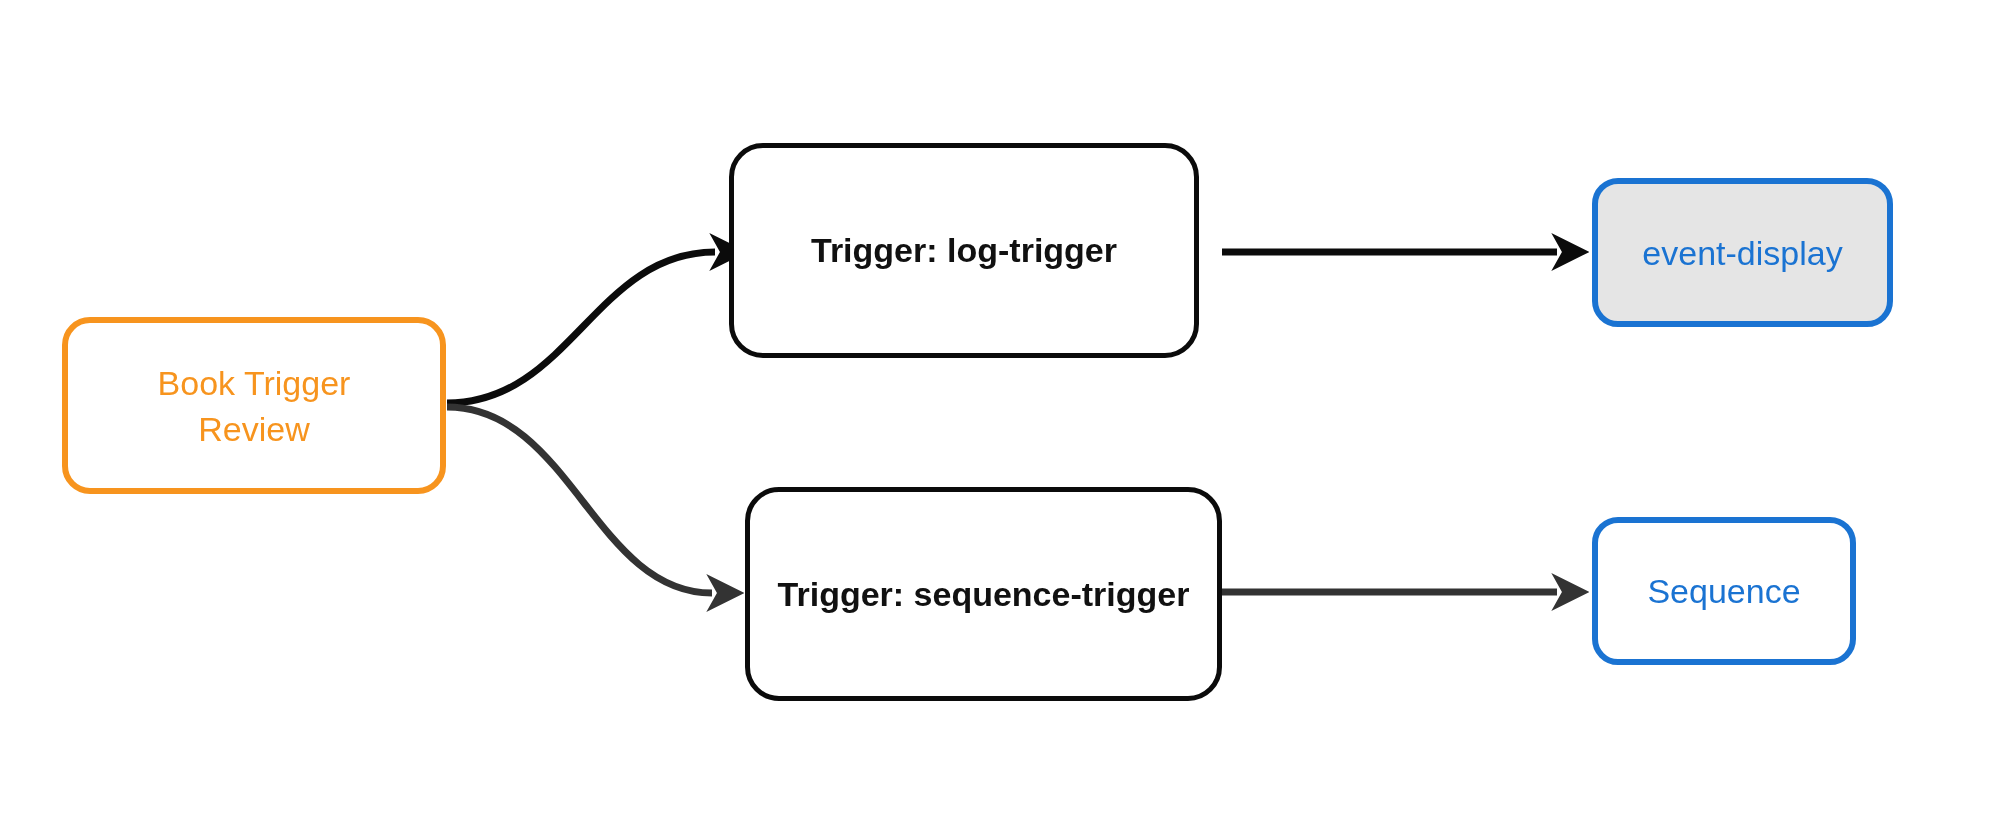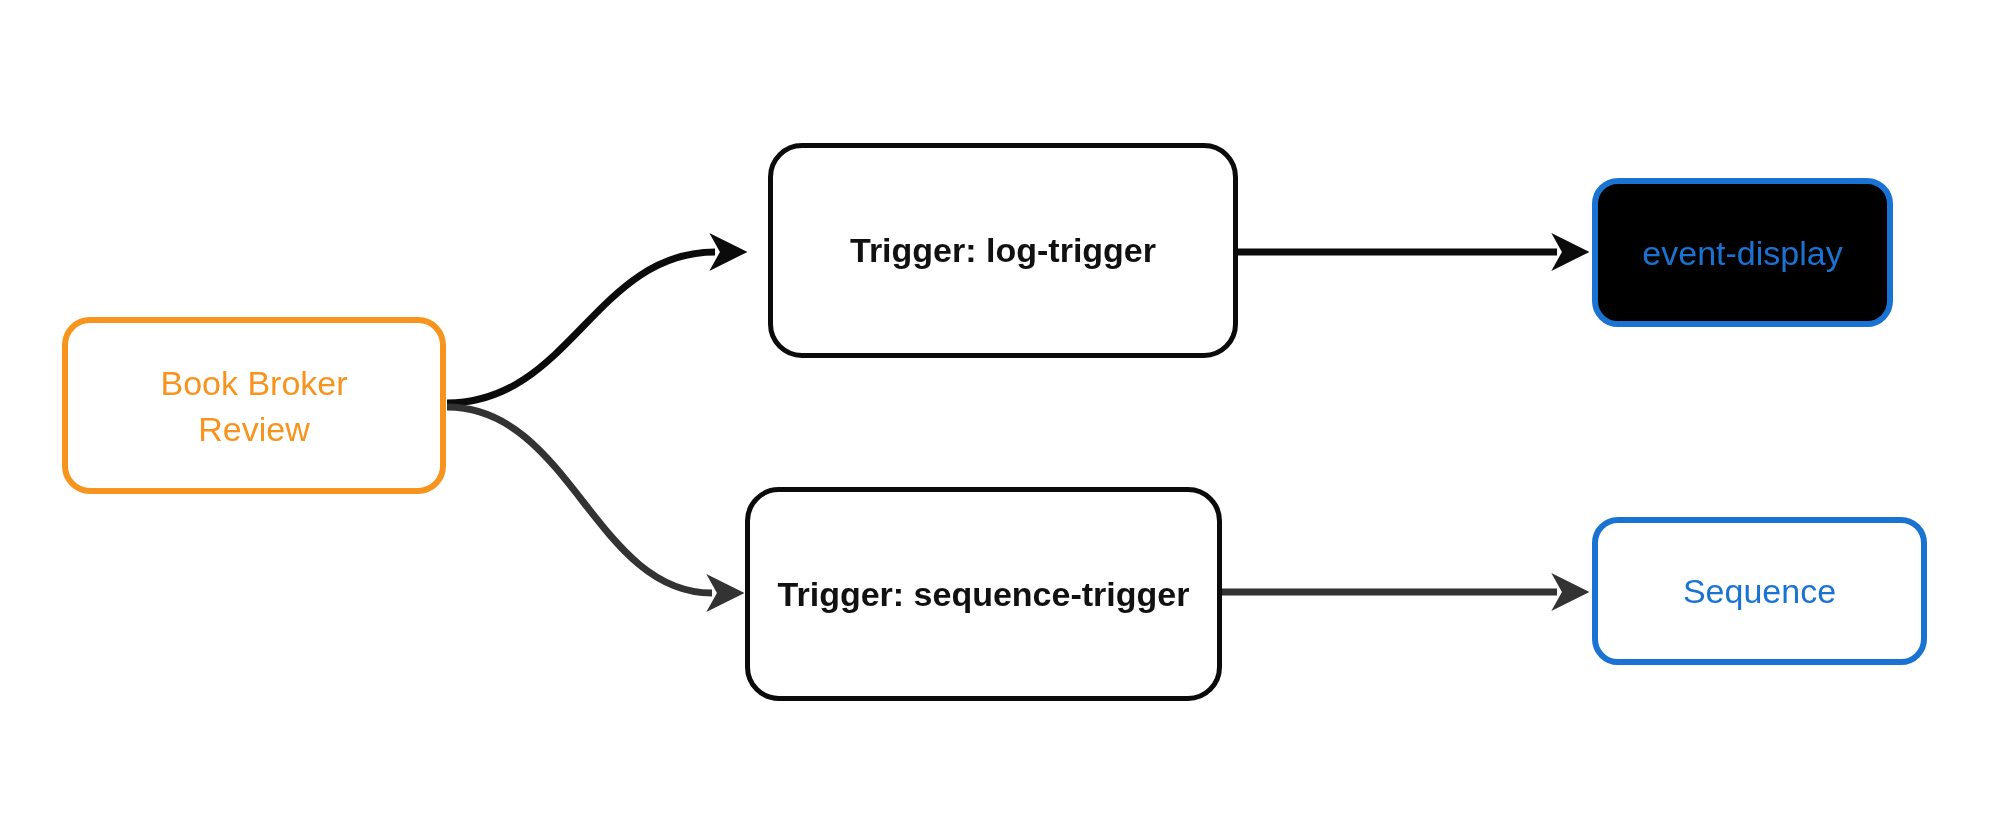--- a/index.html
+++ b/index.html
@@ -38,42 +38,42 @@
     font-size: 34px;
     line-height: 46px;
   }
   .node-trigger {
     border: 5px solid;
     border-radius: 34px;
     font-size: 34px;
     line-height: 47px;
   }
   .node-log-trigger {
-    left: 768px; top: 143px;
+    left: 729px; top: 143px;
     width: 470px; height: 215px;
   }
   .node-sequence-trigger {
     left: 745px; top: 487px;
     width: 477px; height: 214px;
   }
   .node-title { font-weight: bold; }
   .node-subtitle { font-weight: normal; }
   .node-blue {
     border: 6px solid;
     border-radius: 26px;
     font-size: 34px;
     line-height: 46px;
   }
   .node-event-display {
     left: 1592px; top: 178px;
     width: 301px; height: 149px;
   }
   .node-sequence {
     left: 1592px; top: 517px;
-    width: 335px; height: 148px;
+    width: 264px; height: 148px;
   }
 </style>
 </head>
 <body>
 
 <div class="canvas">
 
   <svg class="edge-layer" viewBox="0 0 1999 831" xmlns="http://www.w3.org/2000/svg">
     <defs>
       <marker id="ah0" viewBox="0 0 10 10" refX="1.5" refY="5" markerUnits="userSpaceOnUse" markerWidth="38" markerHeight="38" orient="auto">
@@ -93,33 +93,33 @@
     <path class="edge" d="M 447 403 C 570 403, 595 252, 715 252" marker-end="url(#ah0)" stroke="#0b0b0b"></path>
 
     <path class="edge" d="M 447 407 C 570 407, 595 593, 712 593" marker-end="url(#ah1)" stroke="#333333"></path>
 
     <path class="edge" d="M 1222 252 L 1557 252" marker-end="url(#ah2)" stroke="#0b0b0b"></path>
 
     <path class="edge" d="M 1222 592 L 1557 592" marker-end="url(#ah3)" stroke="#333333"></path>
   </svg>
 
   <div class="node node-broker" style="border-color: rgb(247, 148, 30); color: rgb(247, 148, 30); background-color: rgb(255, 255, 255);">
-    <div>Book Broker</div>
+    <div>Book Trigger</div>
     <div>Review</div>
   </div>
 
   <div class="node node-trigger node-log-trigger" style="border-color: rgb(11, 11, 11); color: rgb(17, 17, 17); background-color: rgb(255, 255, 255);">
     <div class="node-title">Trigger: log-trigger</div>
   </div>
 
   <div class="node node-trigger node-sequence-trigger" style="border-color: rgb(11, 11, 11); color: rgb(17, 17, 17); background-color: rgb(255, 255, 255); text-align: center;">
     <div class="node-title">Trigger: sequence-trigger</div>
   </div>
 
-  <div class="node node-blue node-event-display" style="border-color: rgb(26, 115, 210); color: rgb(26, 115, 210); background-color: #000000;">
+  <div class="node node-blue node-event-display" style="border-color: rgb(26, 115, 210); color: rgb(26, 115, 210); background-color: #e5e5e5;">
     <div>event-display</div>
   </div>
 
   <div class="node node-blue node-sequence" style="border-color: rgb(26, 115, 210); color: rgb(26, 115, 210); background-color: rgb(255, 255, 255);">
     <div>Sequence</div>
   </div>
 
 </div>
 
 </body></html>

